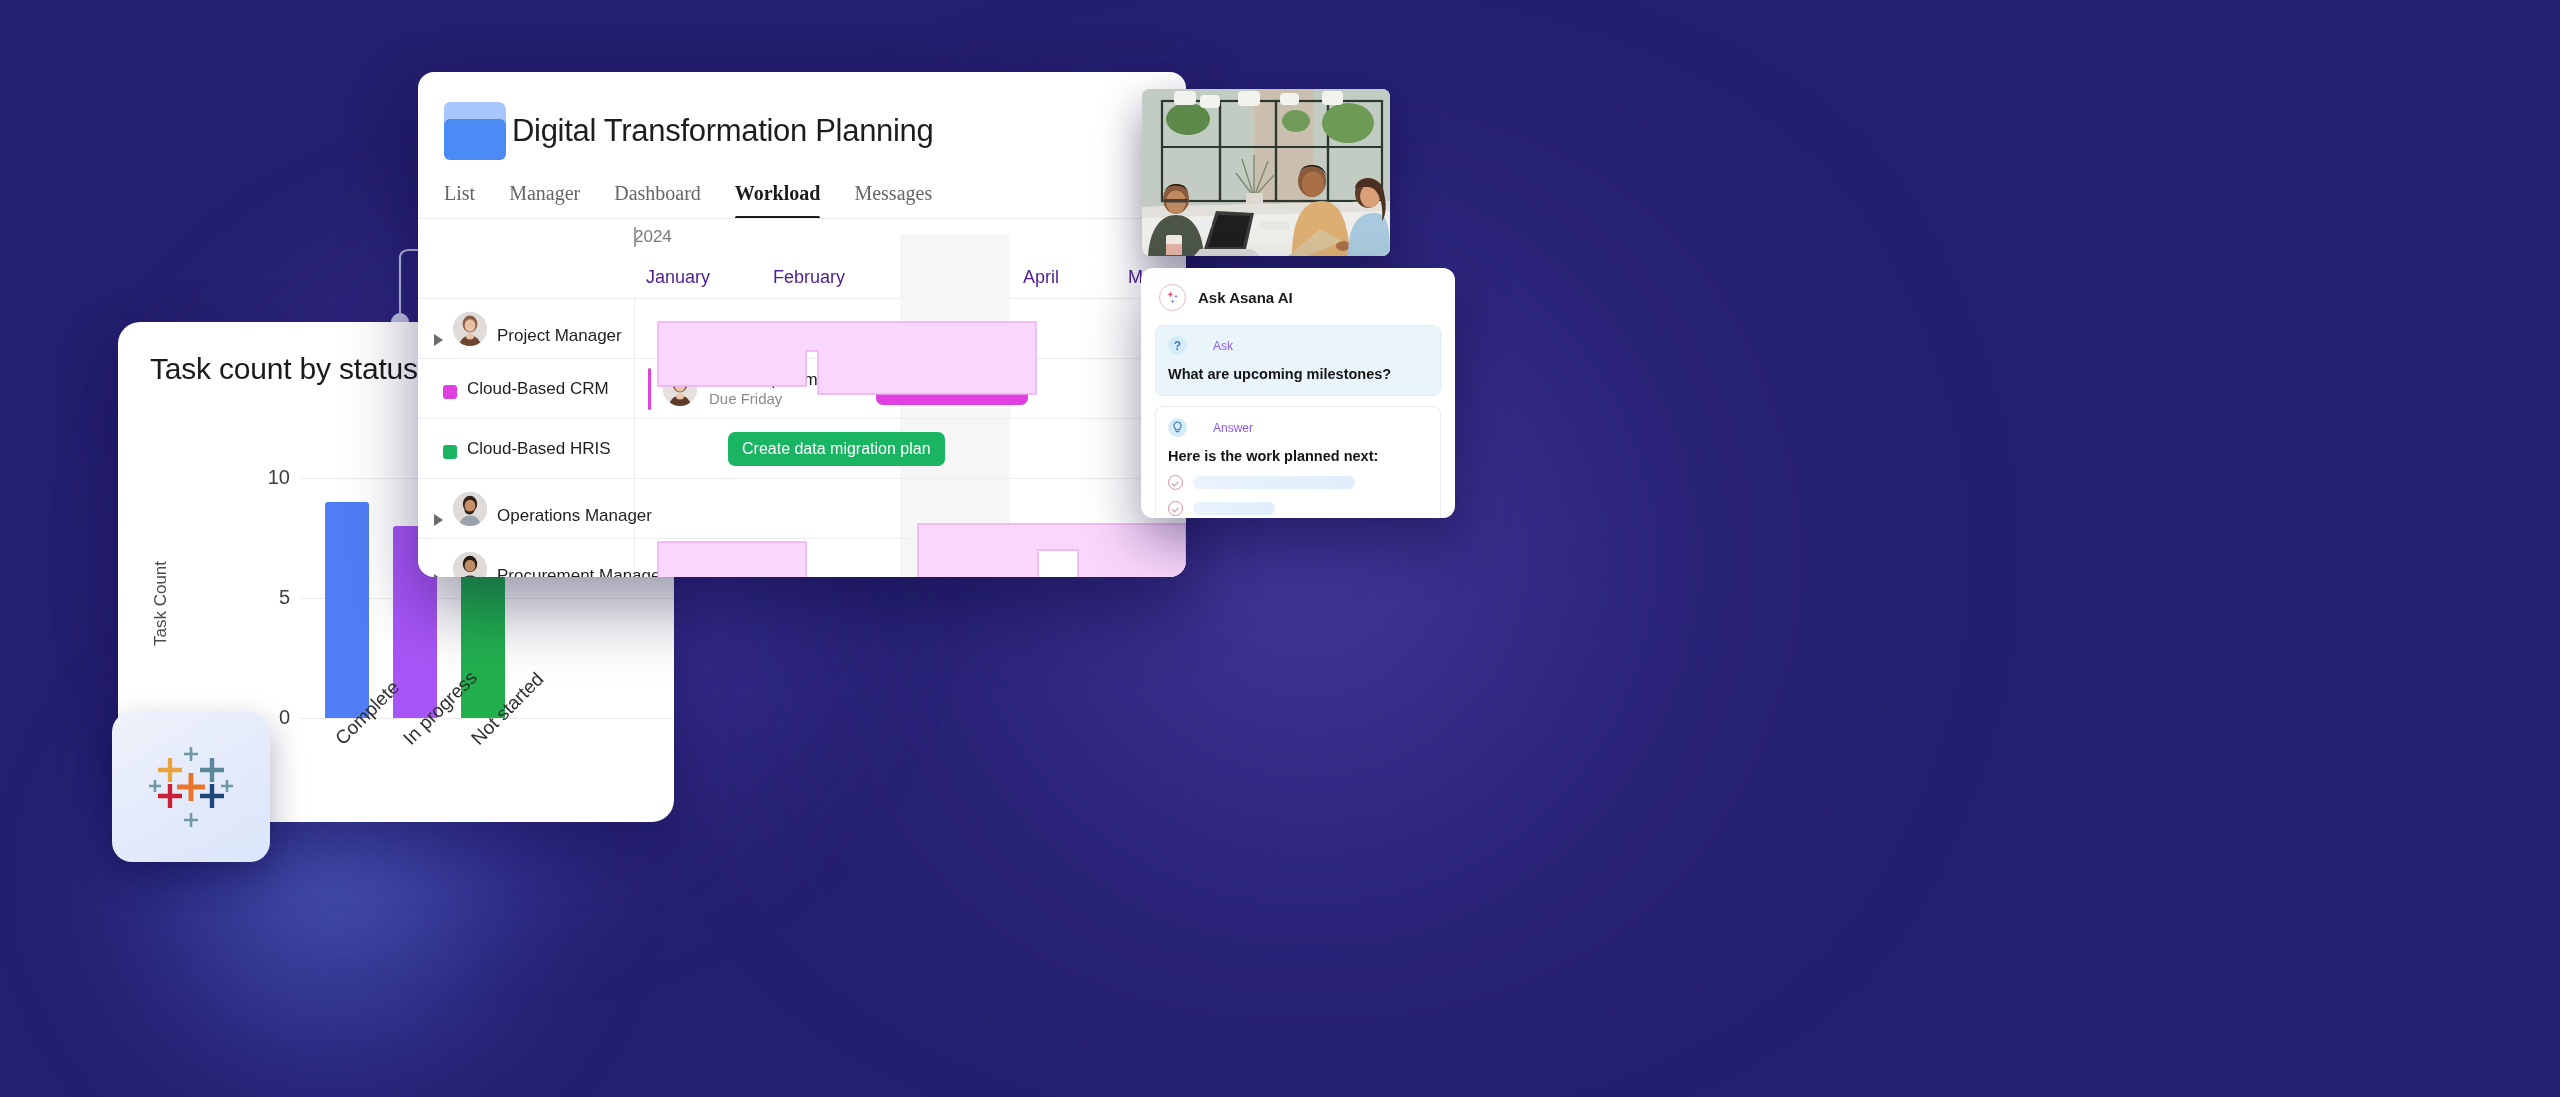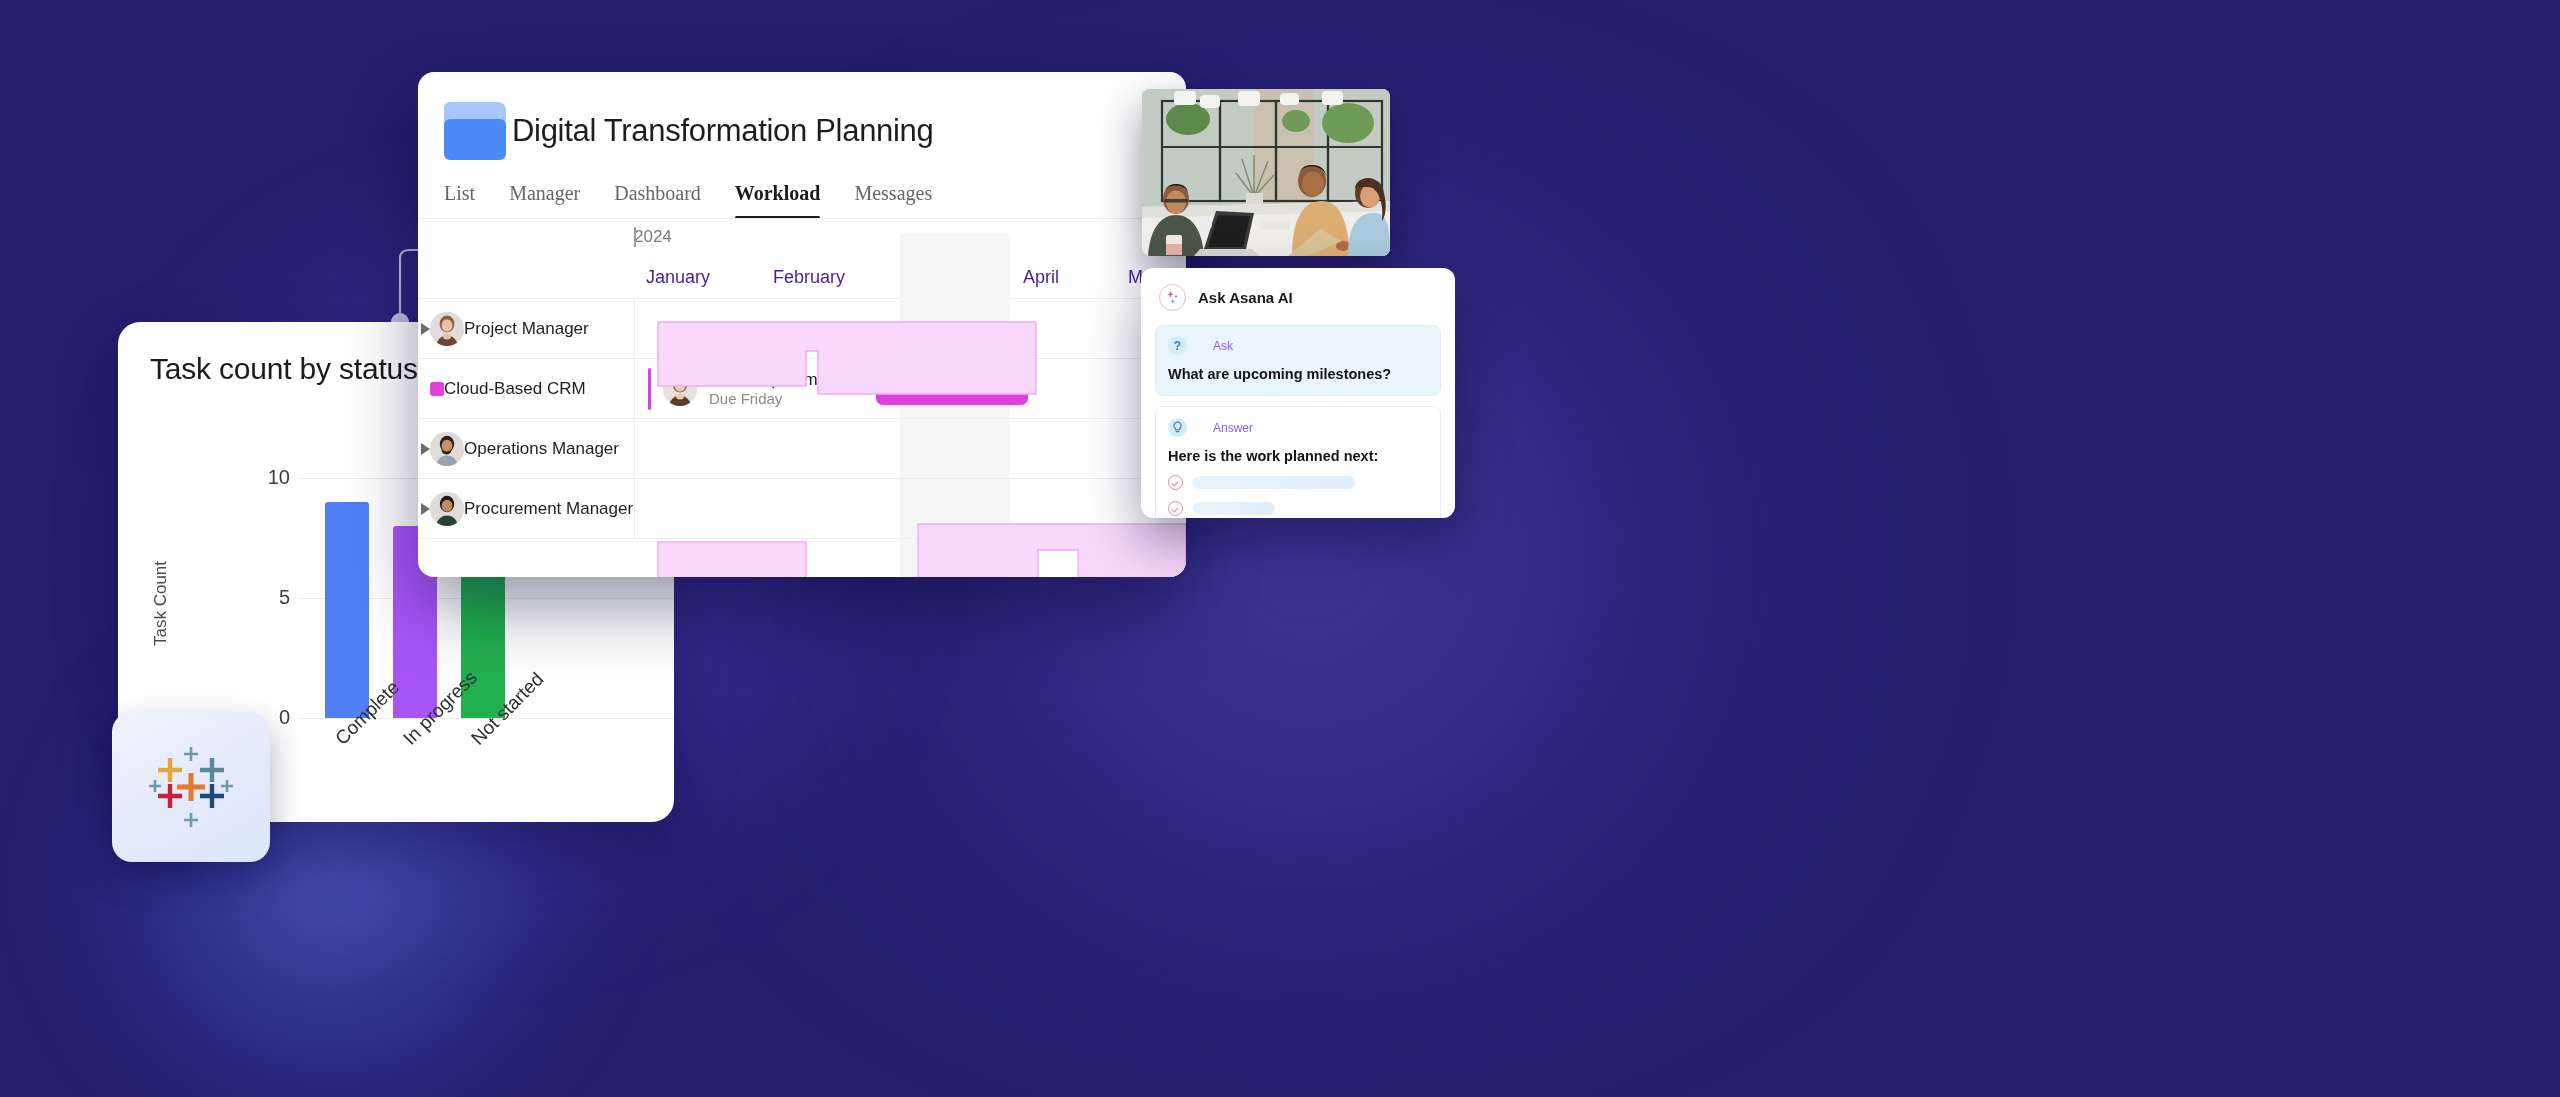--- a/index.html
+++ b/index.html
@@ -126,21 +126,21 @@
   .month { position:absolute; font-size: 18px; color:#4c1d95; top: 6px; }
   .months-rule { position:absolute; left:0; right:0; bottom:0; height:1px; background:#ececec; }
 
   .today-col {
     position:absolute; left: 482px; top: 162px; width: 110px; bottom: 0;
     background: #f6f6f6; pointer-events:none;
   }
 
   .rows { position:relative; }
   .row { position:relative; height: 60px; border-bottom:1px solid #ededed; display:flex; align-items:center; }
-  .row .left { width: 216px; display:flex; align-items:center; padding-left: 3px; flex:none; }
+  .row .left { width: 216px; display:flex; align-items:flex-end; gap: 10px; padding-left: 16px; flex:none; }
   .caret { width:0;height:0;border-left:9px solid #6b6b6b;border-top:6px solid transparent;border-bottom:6px solid transparent; flex:none; }
   .sq { width: 14px; height: 14px; border-radius: 3px; flex:none; margin-left: 9px; }
   .avatar {
     width: 34px; height: 34px; border-radius: 50%; flex:none;
     background: #d8d8d8; overflow:hidden; position:relative;
   }
   .rowlabel { font-size: 17px; color: #1f1f1f; white-space:nowrap; }
   .vline { position:absolute; left:216px; top:0; bottom:0; width:1px; background:#ededed; }
 
   .task-inline { display:flex; align-items:center; gap:12px; padding-left: 14px; }
@@ -350,20 +350,27 @@
             </svg>
         </div>
         <div>
           <div class="task-txt1">Draft requirements document</div>
           <div class="task-txt2">Due Friday</div>
         </div>
       </div>
       <div class="pill" style="left:458px; top:14px; background:#e040e0">Evaluate vendors</div>
     </div>
 
+    <div class="row">
+      <div class="left">
+        <div class="sq" style="background:#19b562"></div>
+        <div class="rowlabel">Cloud-Based HRIS</div>
+      </div>
+      <div class="pill" style="left:310px; top:13px; height:34px; background:#19b562">Create data migration plan</div>
+    </div>
 
     <div class="row">
       <div class="left">
         <div class="caret"></div>
         <div class="avatar">
           <svg width="34" height="34" viewBox="0 0 34 34">
               <rect width="34" height="34" fill="#dedbd9"></rect>
               <ellipse cx="17" cy="12" rx="7.2" ry="8.2" fill="#2e2219"></ellipse>
               <ellipse cx="17" cy="13.8" rx="5.4" ry="6" fill="#c98f66"></ellipse>
               <path d="M11.6 17c1.4 3.6 8.4 3.6 9.8 0 .6 2.6-1.6 5.4-4.9 5.4S11 19.6 11.6 17z" fill="#2e2219"></path>

